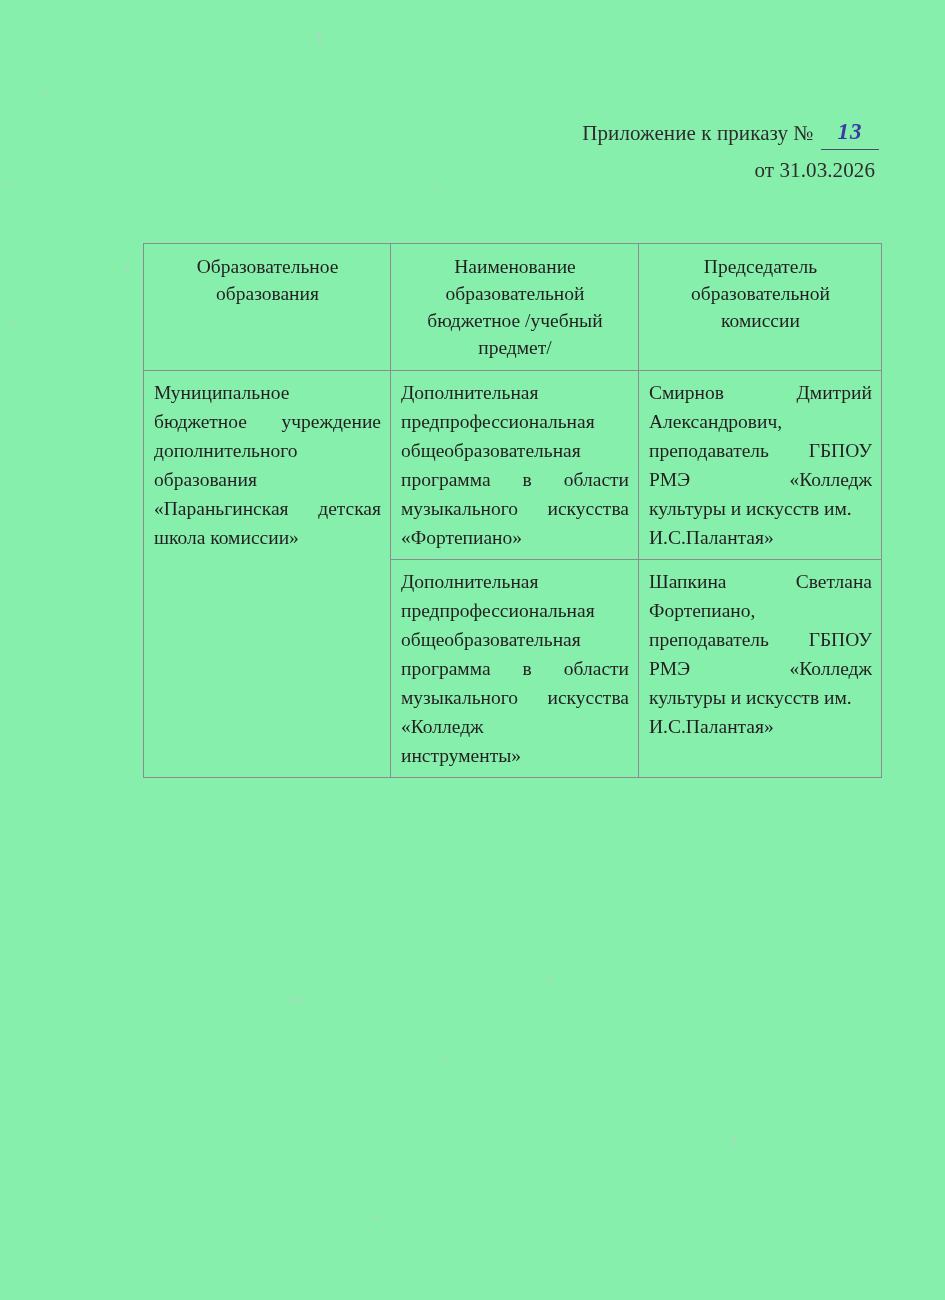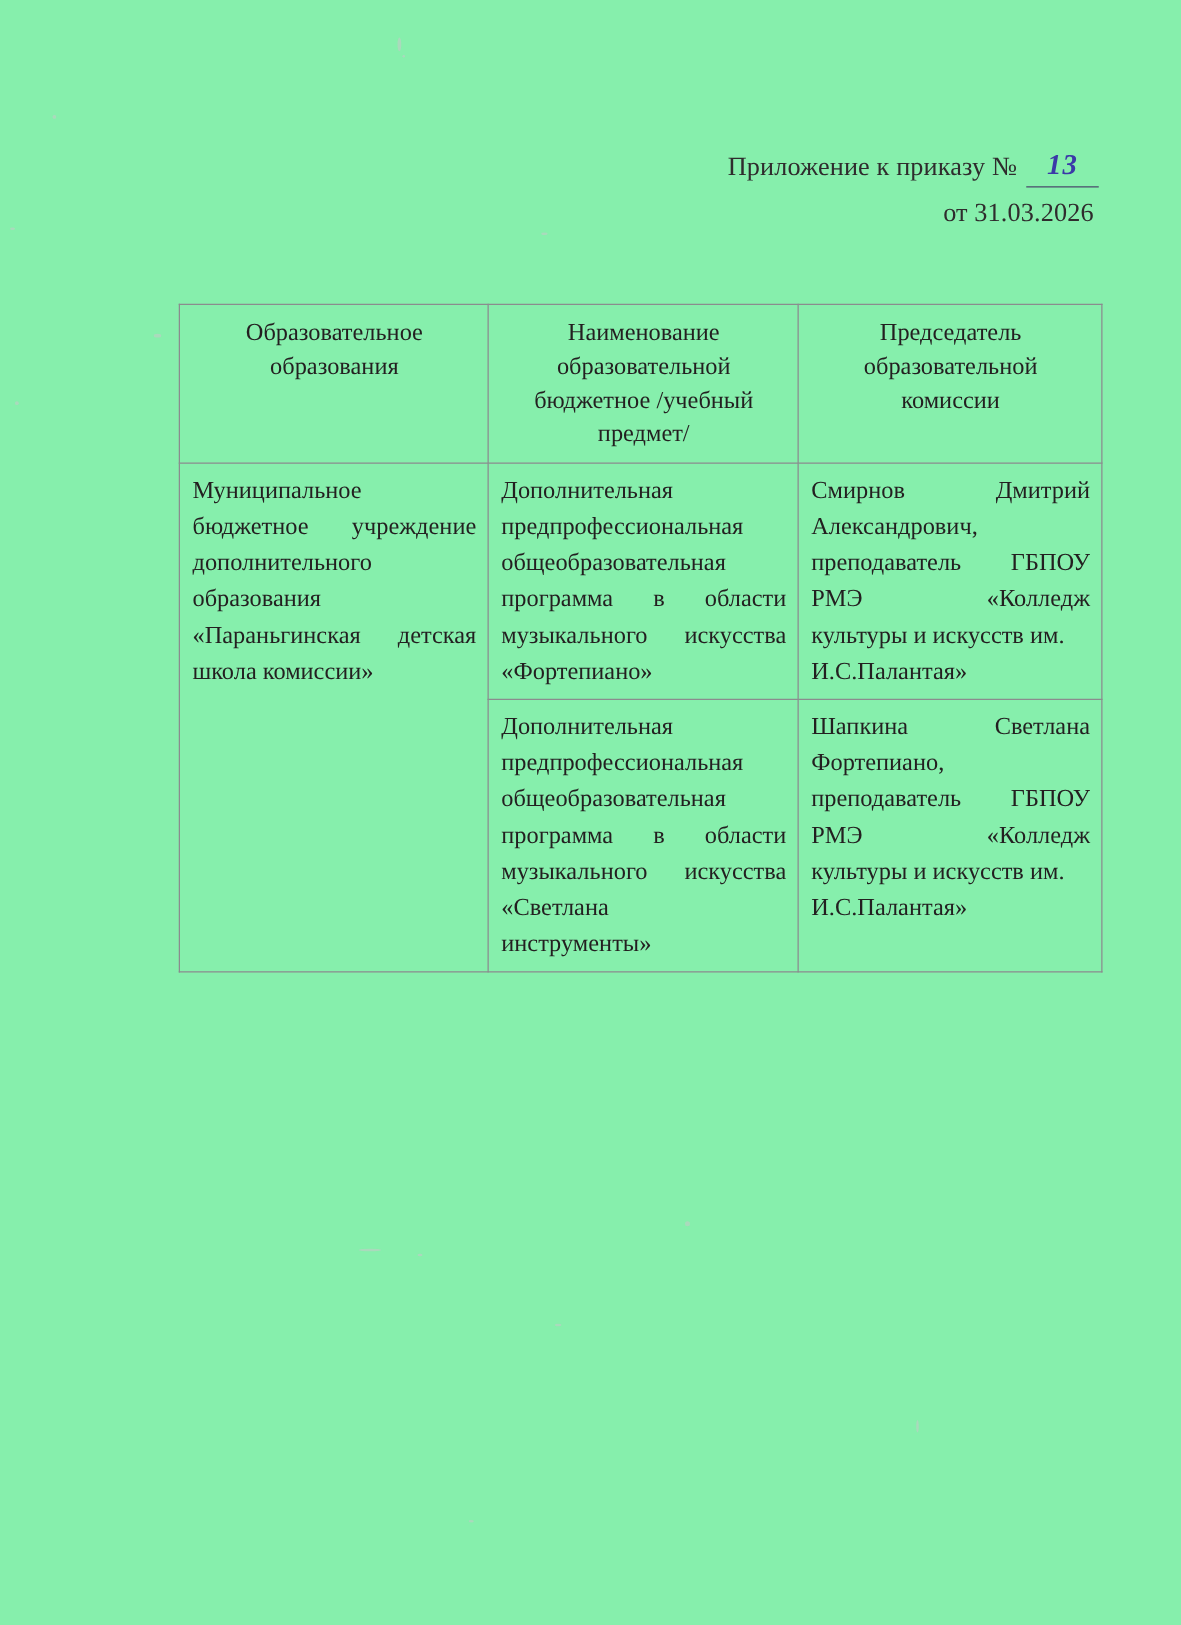--- a/index.html
+++ b/index.html
@@ -213,21 +213,21 @@
           <span class="jline natural">И.С.Палантая»</span>
         </td>
       </tr>
       <tr class="row-two">
         <td class="cell-body">
           <span class="jline natural">Дополнительная</span>
           <span class="jline natural">предпрофессиональная</span>
           <span class="jline natural">общеобразовательная</span>
           <span class="jline">программа в области</span>
           <span class="jline">музыкального искусства</span>
-          <span class="jline natural">«Светлана</span>
+          <span class="jline natural">«Колледж</span>
           <span class="jline natural">инструменты»</span>
         </td>
         <td class="cell-body">
           <span class="jline">Шапкина Светлана</span>
           <span class="jline natural">Фортепиано,</span>
           <span class="jline">преподаватель ГБПОУ</span>
           <span class="jline">РМЭ «Колледж</span>
           <span class="jline natural">культуры и искусств им.</span>
           <span class="jline natural">И.С.Палантая»</span>
         </td>

